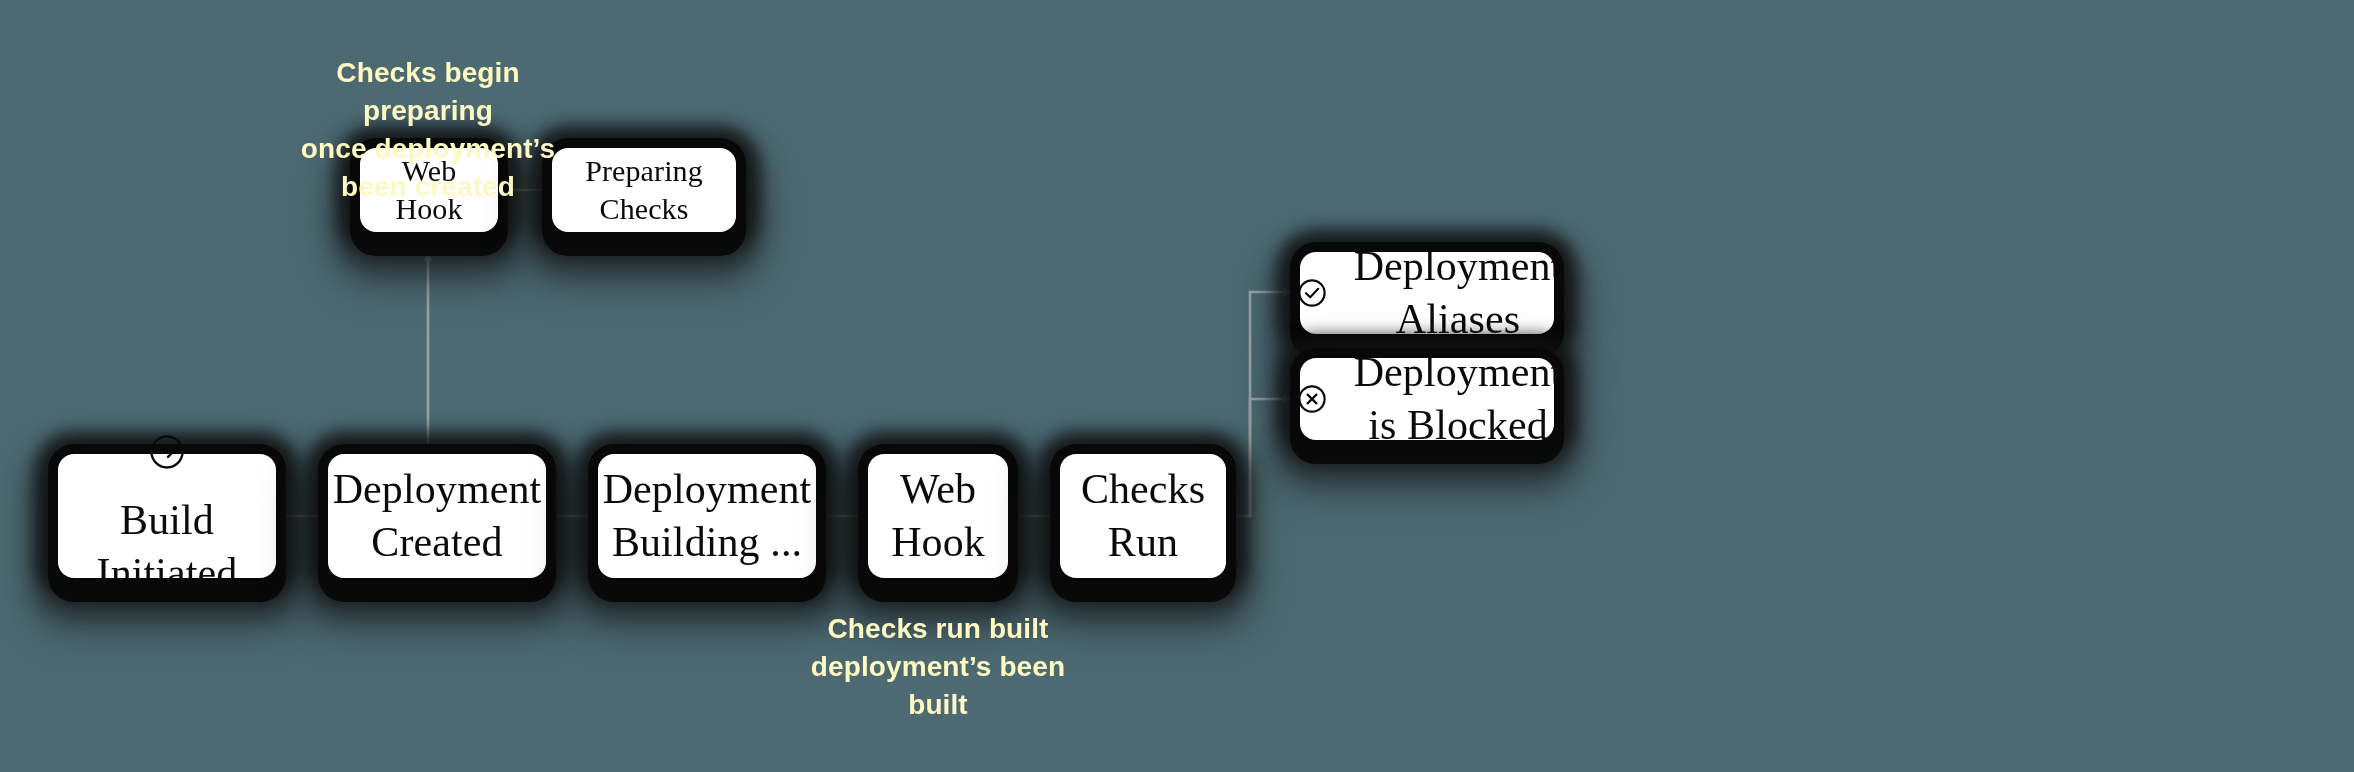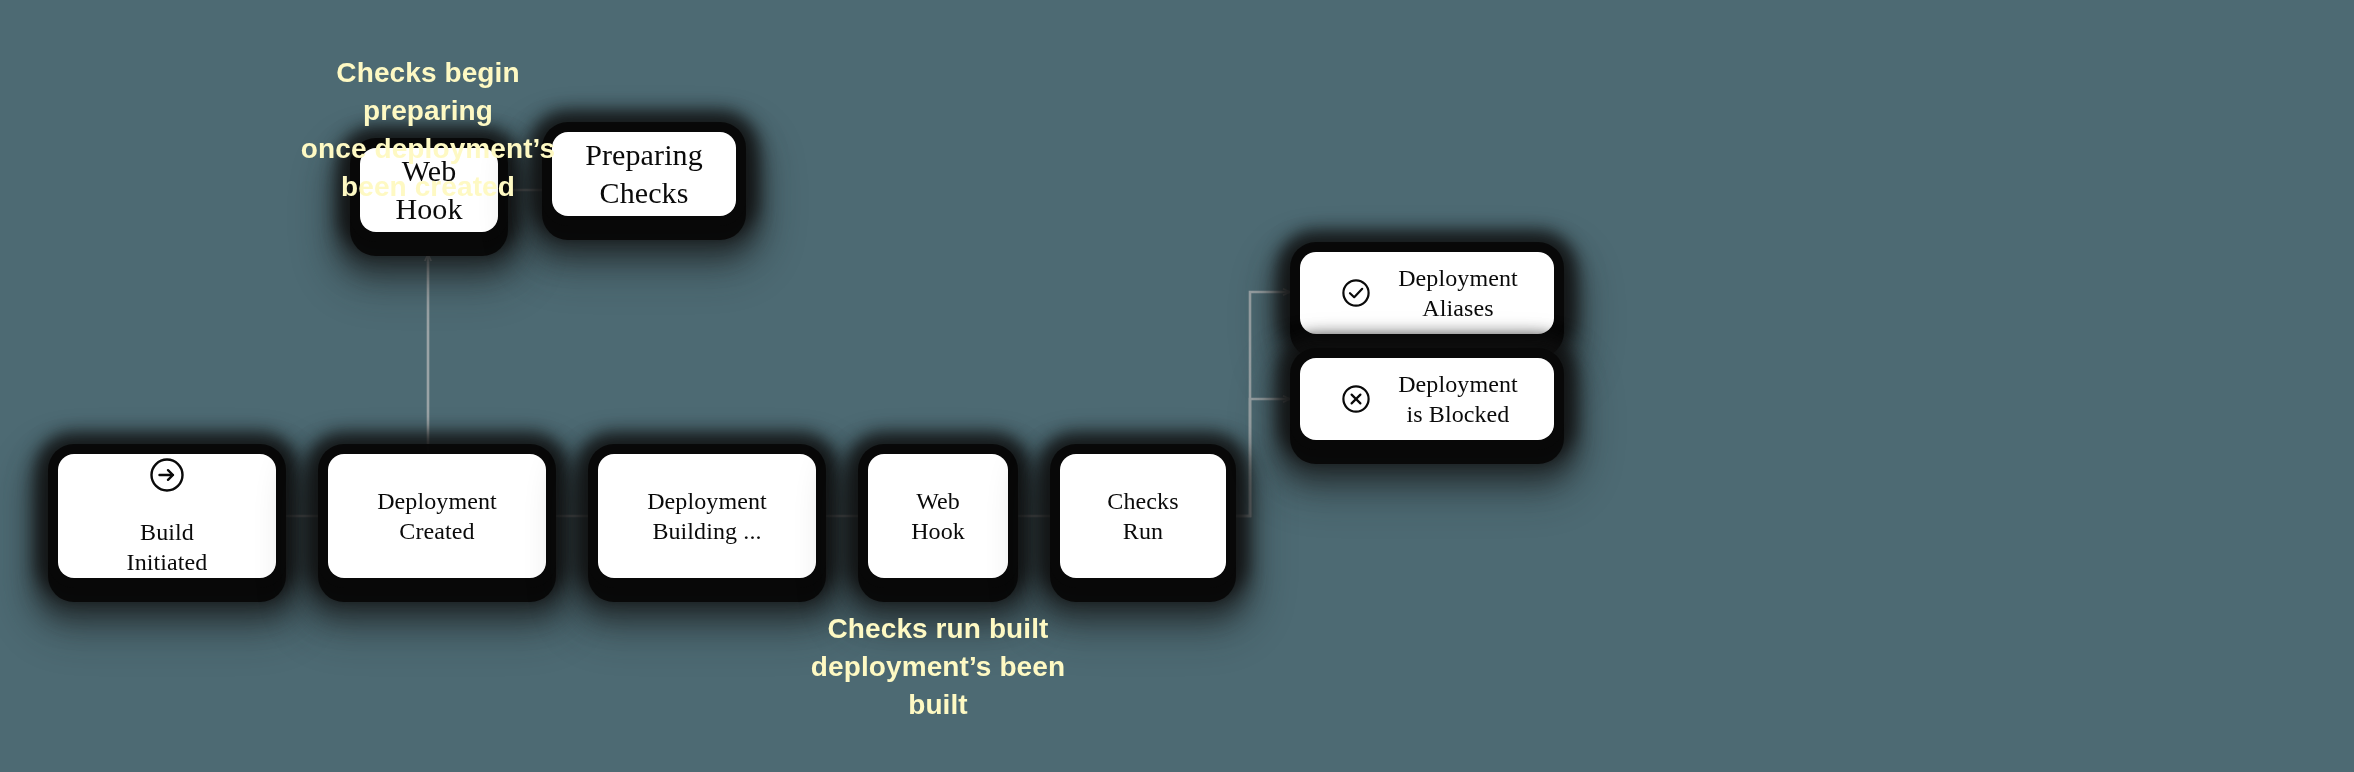--- a/index.html
+++ b/index.html
@@ -47,21 +47,21 @@
     
     box-shadow:
       0 0 0 10px rgba(8,8,8,0.97),
       0 14px 0 10px rgba(8,8,8,0.97),
       0 0 16px 22px rgba(14,14,14,0.80),
       0 18px 26px 24px rgba(20,20,20,0.55),
       0 26px 40px 30px rgba(30,32,34,0.30);
     font-family: Liberation Serif, serif;
   }
   .node .label {
-    font-size: 24px;
+    font-size: 42px;
     font-weight: 400;
     letter-spacing: 0.1px;
     white-space: pre-line;
   }
   .node.small .label { font-size: 30px; }
 
   .node .nicon {
     flex: 0 0 auto;
     width: 40px;
     height: 40px;
@@ -101,21 +101,21 @@
       <path d="M1226,516 L1250,516 L1250,292 L1290,292"></path>
       <path d="M1226,516 L1250,516 L1250,399 L1290,399"></path>
     </g>
   </svg>
 
   <div class="node small" style="left:360px; top:148px; width:138px; height:84px;">
     <span class="label">Web
 Hook</span>
   </div>
 
-  <div class="node small" style="left:552px; top:132px; width:184px; height:84px;">
+  <div class="node small" style="left:552px; top:148px; width:184px; height:84px;">
     <span class="label">Preparing
 Checks</span>
   </div>
 
   <div class="node" style="left:58px; top:454px; width:218px; height:124px;flex-direction:column;">
     <span class="nicon">
       <svg viewBox="0 0 40 40" width="40" height="40" xmlns="http://www.w3.org/2000/svg">
         <circle cx="20" cy="20" r="15.5" fill="none" stroke="#0a0a0a" stroke-width="2.4"></circle>
         <path d="M12.5,20 L26,20 M21,15.2 L26,20 L21,24.8" fill="none" stroke="#0a0a0a" stroke-width="2.4" stroke-linecap="round" stroke-linejoin="round"></path>
       </svg>

